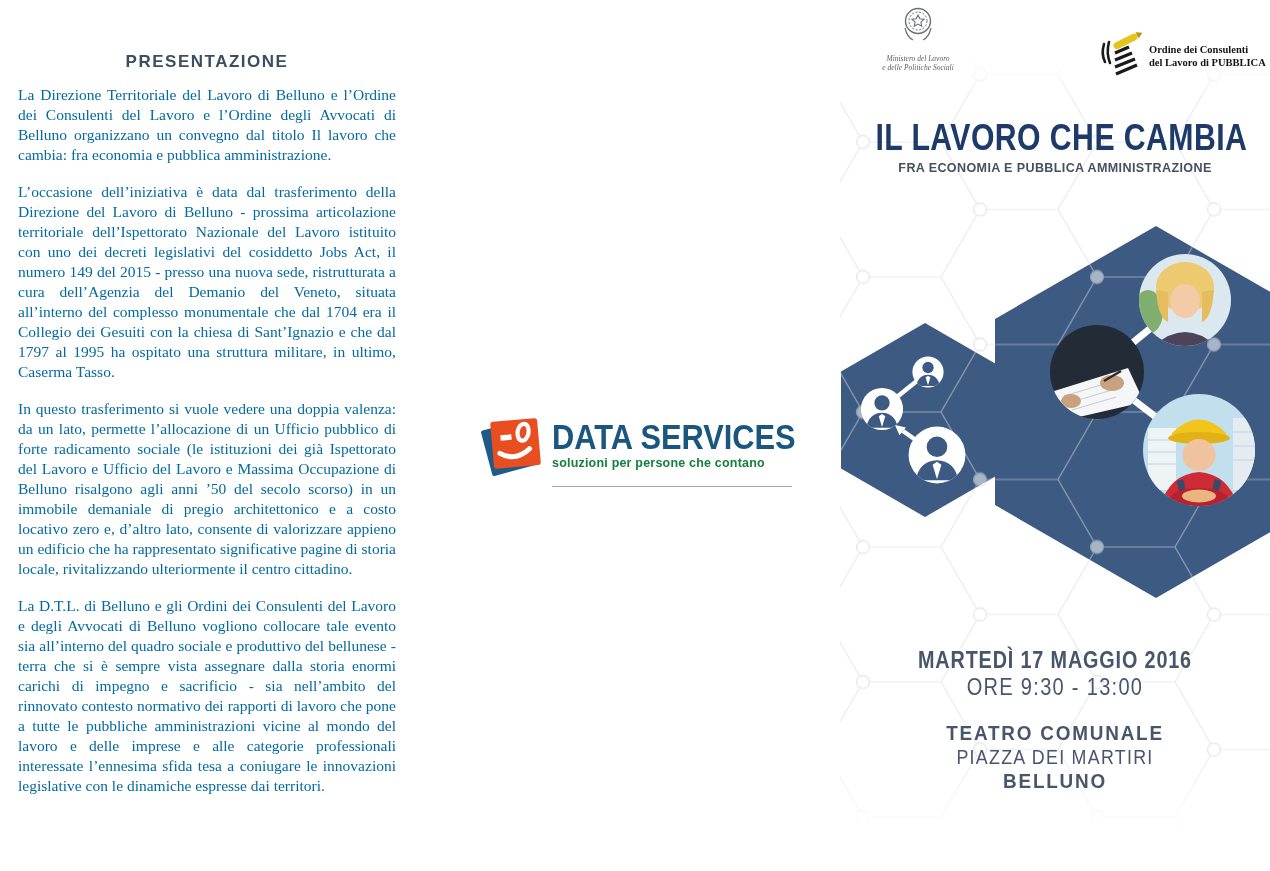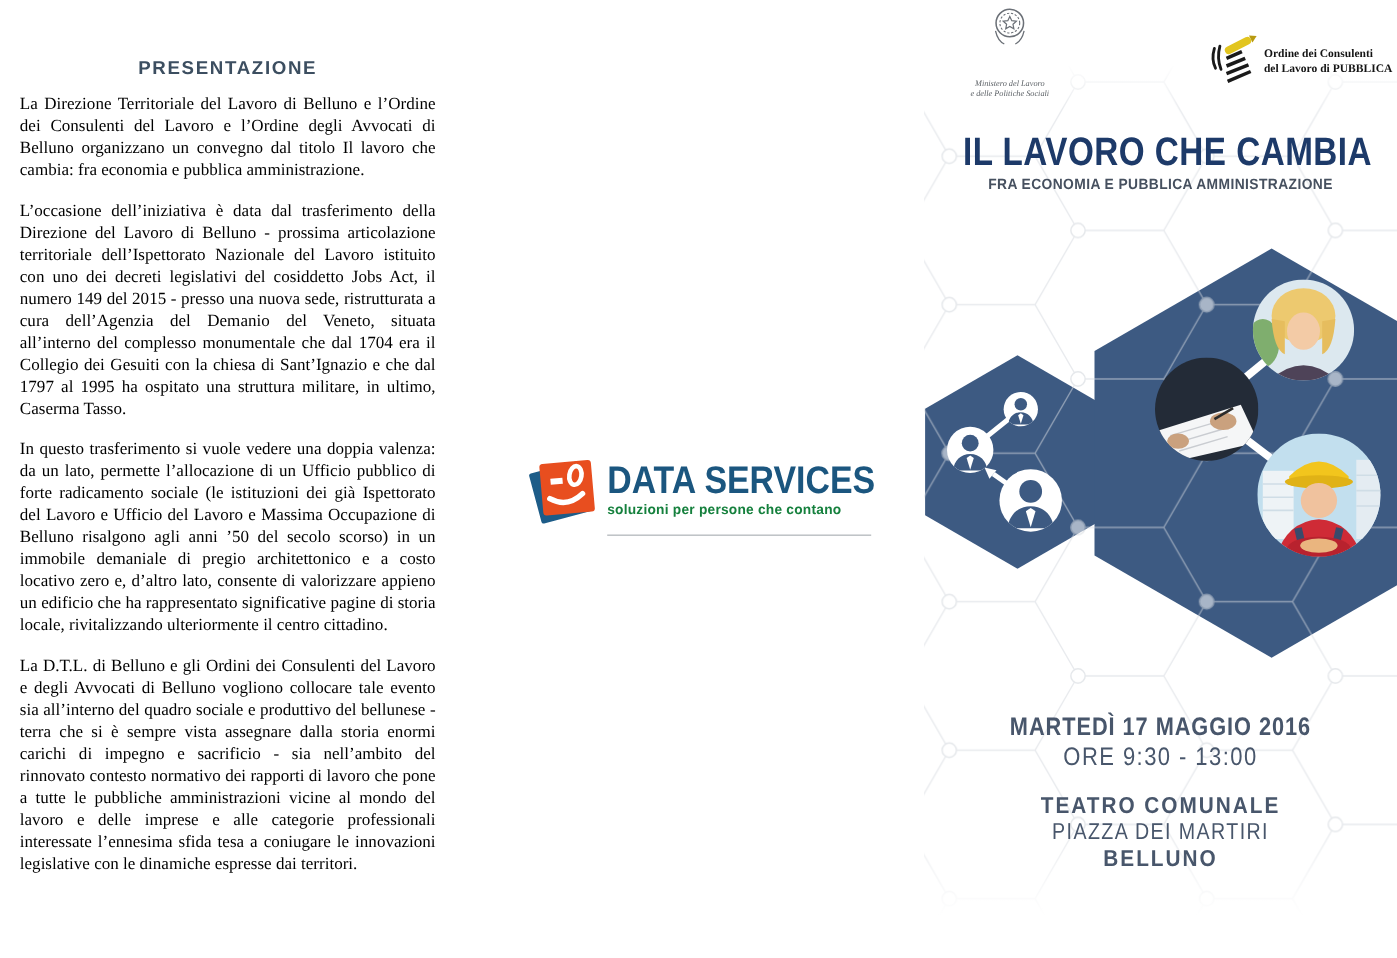--- a/index.html
+++ b/index.html
@@ -3,21 +3,21 @@
 <meta charset="utf-8">
 <style>
   html,body{margin:0;padding:0;background:#ffffff;}
   .page{position:relative;width:1270px;height:871px;background:#ffffff;overflow:hidden;
         font-family:"Liberation Sans",sans-serif;}
 
   
   .left-panel{position:absolute;left:18px;top:24px;width:378px;margin-top:28px;}
   .left-panel h1{margin:0 0 14px 0;text-align:center;font:700 17px/19px "Liberation Sans",sans-serif;
       letter-spacing:1.5px;color:#3c4e60;}
-  .left-panel p{margin:0 0 17px 0;font:15.5px/20px "Liberation Serif",serif;color:#000000;
+  .left-panel p{margin:0 0 17px 0;font:15.5px/20px "Liberation Serif",serif;color:#0369a1;
       text-align:justify;}
 
   
   .center-panel{position:absolute;left:480px;top:414px;display:flex;align-items:flex-start;}
   .ds-mark{flex:0 0 auto;}
   .ds-text{margin-left:6px;padding-bottom:16px;border-bottom:1.5px solid #a6abb0;width:240px;}
   .ds-name{font:700 35px/34px "Liberation Sans",sans-serif;color:#1b567f;transform:scaleX(.88);
       transform-origin:left center;white-space:nowrap;margin-top:6px;}
   .ds-tagline{font:600 12.5px/14px "Liberation Sans",sans-serif;color:#15803d;letter-spacing:.2px;
       margin-top:2px;white-space:nowrap;}
@@ -26,21 +26,21 @@
   .right-panel{position:absolute;left:840px;top:0;width:430px;height:871px;overflow:hidden;}
   .cover-art{position:absolute;left:0;top:0;z-index:1;}
   .fade-top{position:absolute;left:0;top:58px;width:100%;height:42px;z-index:2;
       background:linear-gradient(#ffffff,rgba(255,255,255,0));}
   .fade-bottom{position:absolute;left:0;top:752px;width:100%;height:119px;z-index:2;
       background:linear-gradient(rgba(255,255,255,0),#ffffff 68%);}
 
   .logos-row{position:absolute;left:0;top:0;width:100%;height:80px;z-index:4;}
   .logo{position:absolute;}
   .logo-ministero{left:28px;top:6px;width:100px;text-align:center;}
-  .min-caption{font:italic 7.5px/9px "Liberation Serif",serif;color:#5c6166;margin-top:18px;}
+  .min-caption{font:italic 7.5px/9px "Liberation Serif",serif;color:#5c6166;margin-top:2px;}
   .logo-avvocati{left:124px;top:22px;display:flex;align-items:flex-start;}
   .avv-caption{margin-left:6px;font:14px/16.5px "Liberation Serif",serif;color:#35589c;margin-top:2px;}
   .logo-consulenti{left:258px;top:28px;display:flex;align-items:flex-start;}
   .cons-caption{margin-left:5px;font:700 10.5px/13px "Liberation Serif",serif;color:#141414;margin-top:15px;}
 
   .cover-title-block{position:absolute;left:0;right:0;top:119px;text-align:center;z-index:4;}
   .cover-title{display:inline-block;font:700 36px/38px "Liberation Sans",sans-serif;color:#1d3a69;
       letter-spacing:.5px;transform:scaleX(.84);transform-origin:center;white-space:nowrap;}
   .cover-subtitle{font:600 13.5px/16px "Liberation Sans",sans-serif;color:#46505f;letter-spacing:.4px;
       transform:scaleX(.93);transform-origin:center;white-space:nowrap;margin-top:3px;}

